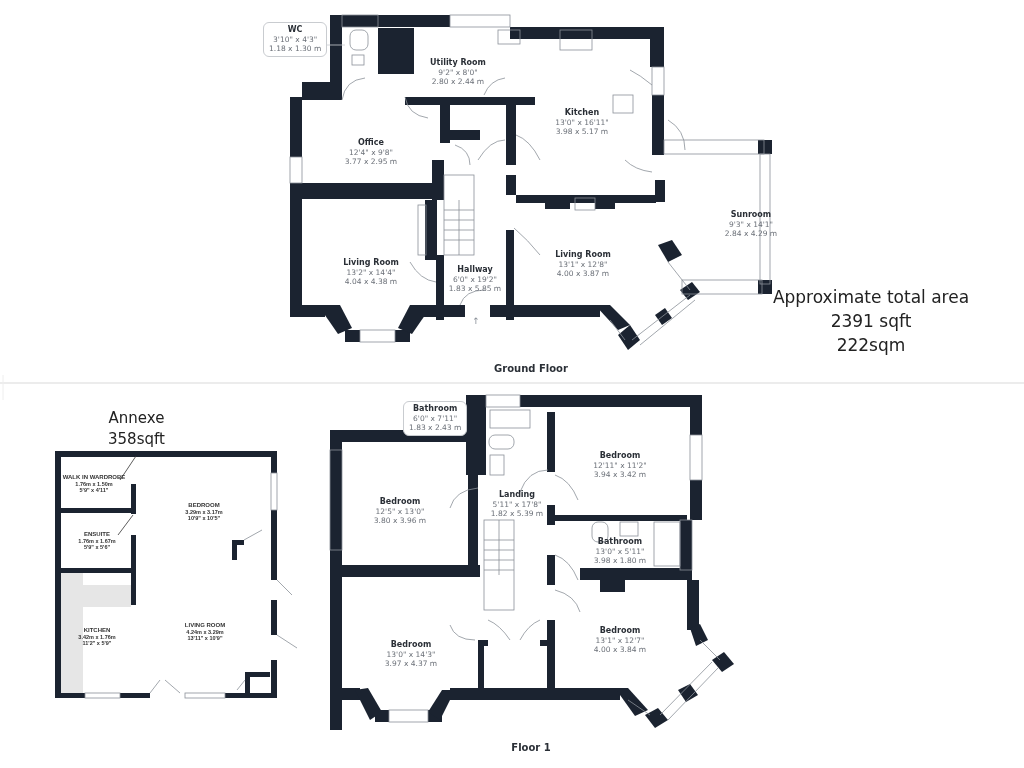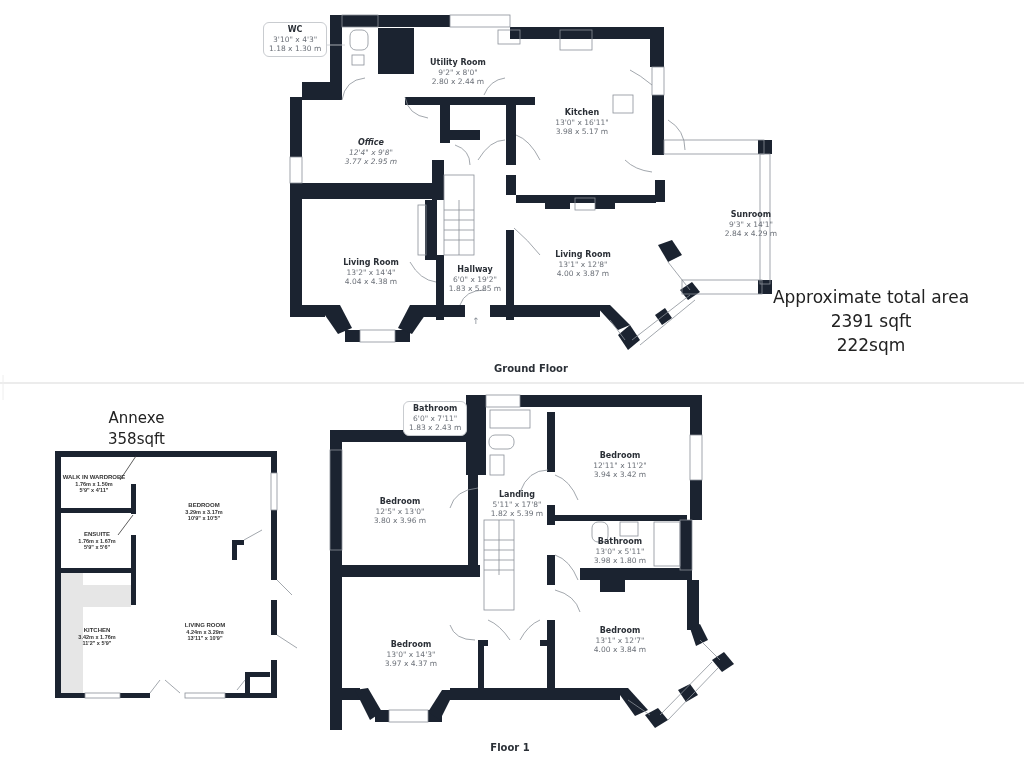--- a/index.html
+++ b/index.html
@@ -229,21 +229,21 @@
 <div class="lbl" style="left:458px;top:58px;">
   <span class="n">Utility Room</span>
   <span class="d">9'2" x 8'0"</span>
   <span class="d">2.80 x 2.44 m</span>
 </div>
 <div class="lbl" style="left:582px;top:108px;">
   <span class="n">Kitchen</span>
   <span class="d">13'0" x 16'11"</span>
   <span class="d">3.98 x 5.17 m</span>
 </div>
-<div class="lbl" style="left:371px;top:138px;font-style:italic;">
+<div class="lbl" style="left:371px;top:138px;">
   <span class="n">Office</span>
   <span class="d">12'4" x 9'8"</span>
   <span class="d">3.77 x 2.95 m</span>
 </div>
 <div class="lbl" style="left:751px;top:210px;">
   <span class="n">Sunroom</span>
   <span class="d">9'3" x 14'1"</span>
   <span class="d">2.84 x 4.29 m</span>
 </div>
 <div class="lbl" style="left:371px;top:258px;">
@@ -297,21 +297,21 @@
 <div class="lbl" style="left:411px;top:640px;">
   <span class="n">Bedroom</span>
   <span class="d">13'0" x 14'3"</span>
   <span class="d">3.97 x 4.37 m</span>
 </div>
 <div class="lbl" style="left:620px;top:626px;">
   <span class="n">Bedroom</span>
   <span class="d">13'1" x 12'7"</span>
   <span class="d">4.00 x 3.84 m</span>
 </div>
-<div class="floor-title" style="left:510px;top:742px;">Floor 1</div>
+<div class="floor-title" style="left:531px;top:742px;">Floor 1</div>
 
 <div class="annex-title">
   <div>Annexe</div>
   <div>358sqft</div>
 </div>
 <div class="annx" style="left:94px;top:474px;">
   <span class="n">WALK IN WARDROBE</span>
   <span class="d">1.76m  x 1.50m</span>
   <span class="d">5'9"  x 4'11"</span>
 </div>

